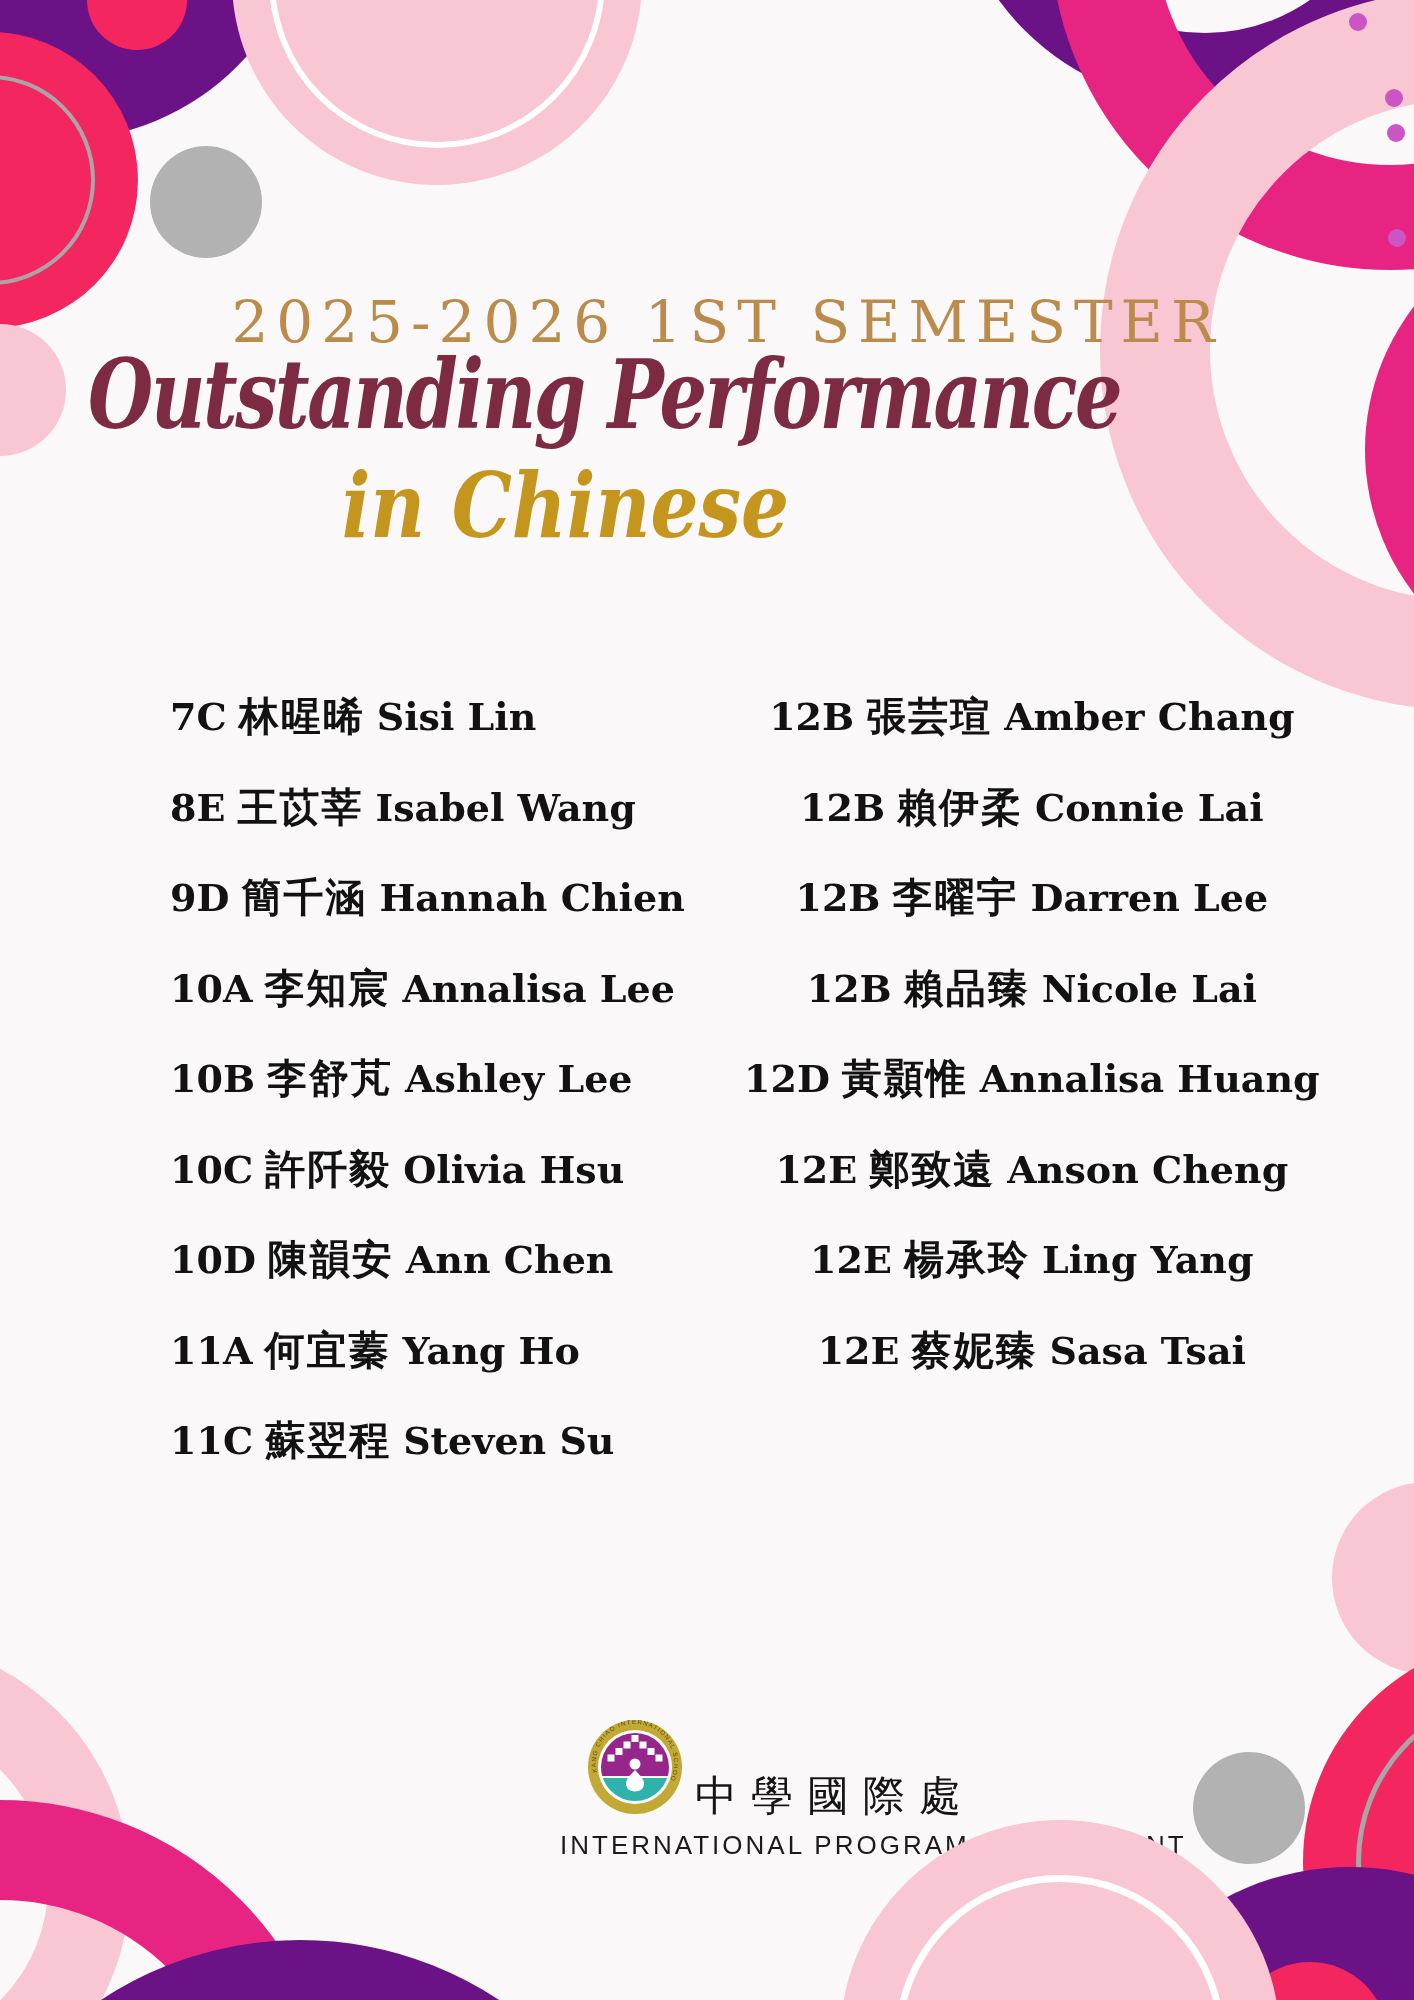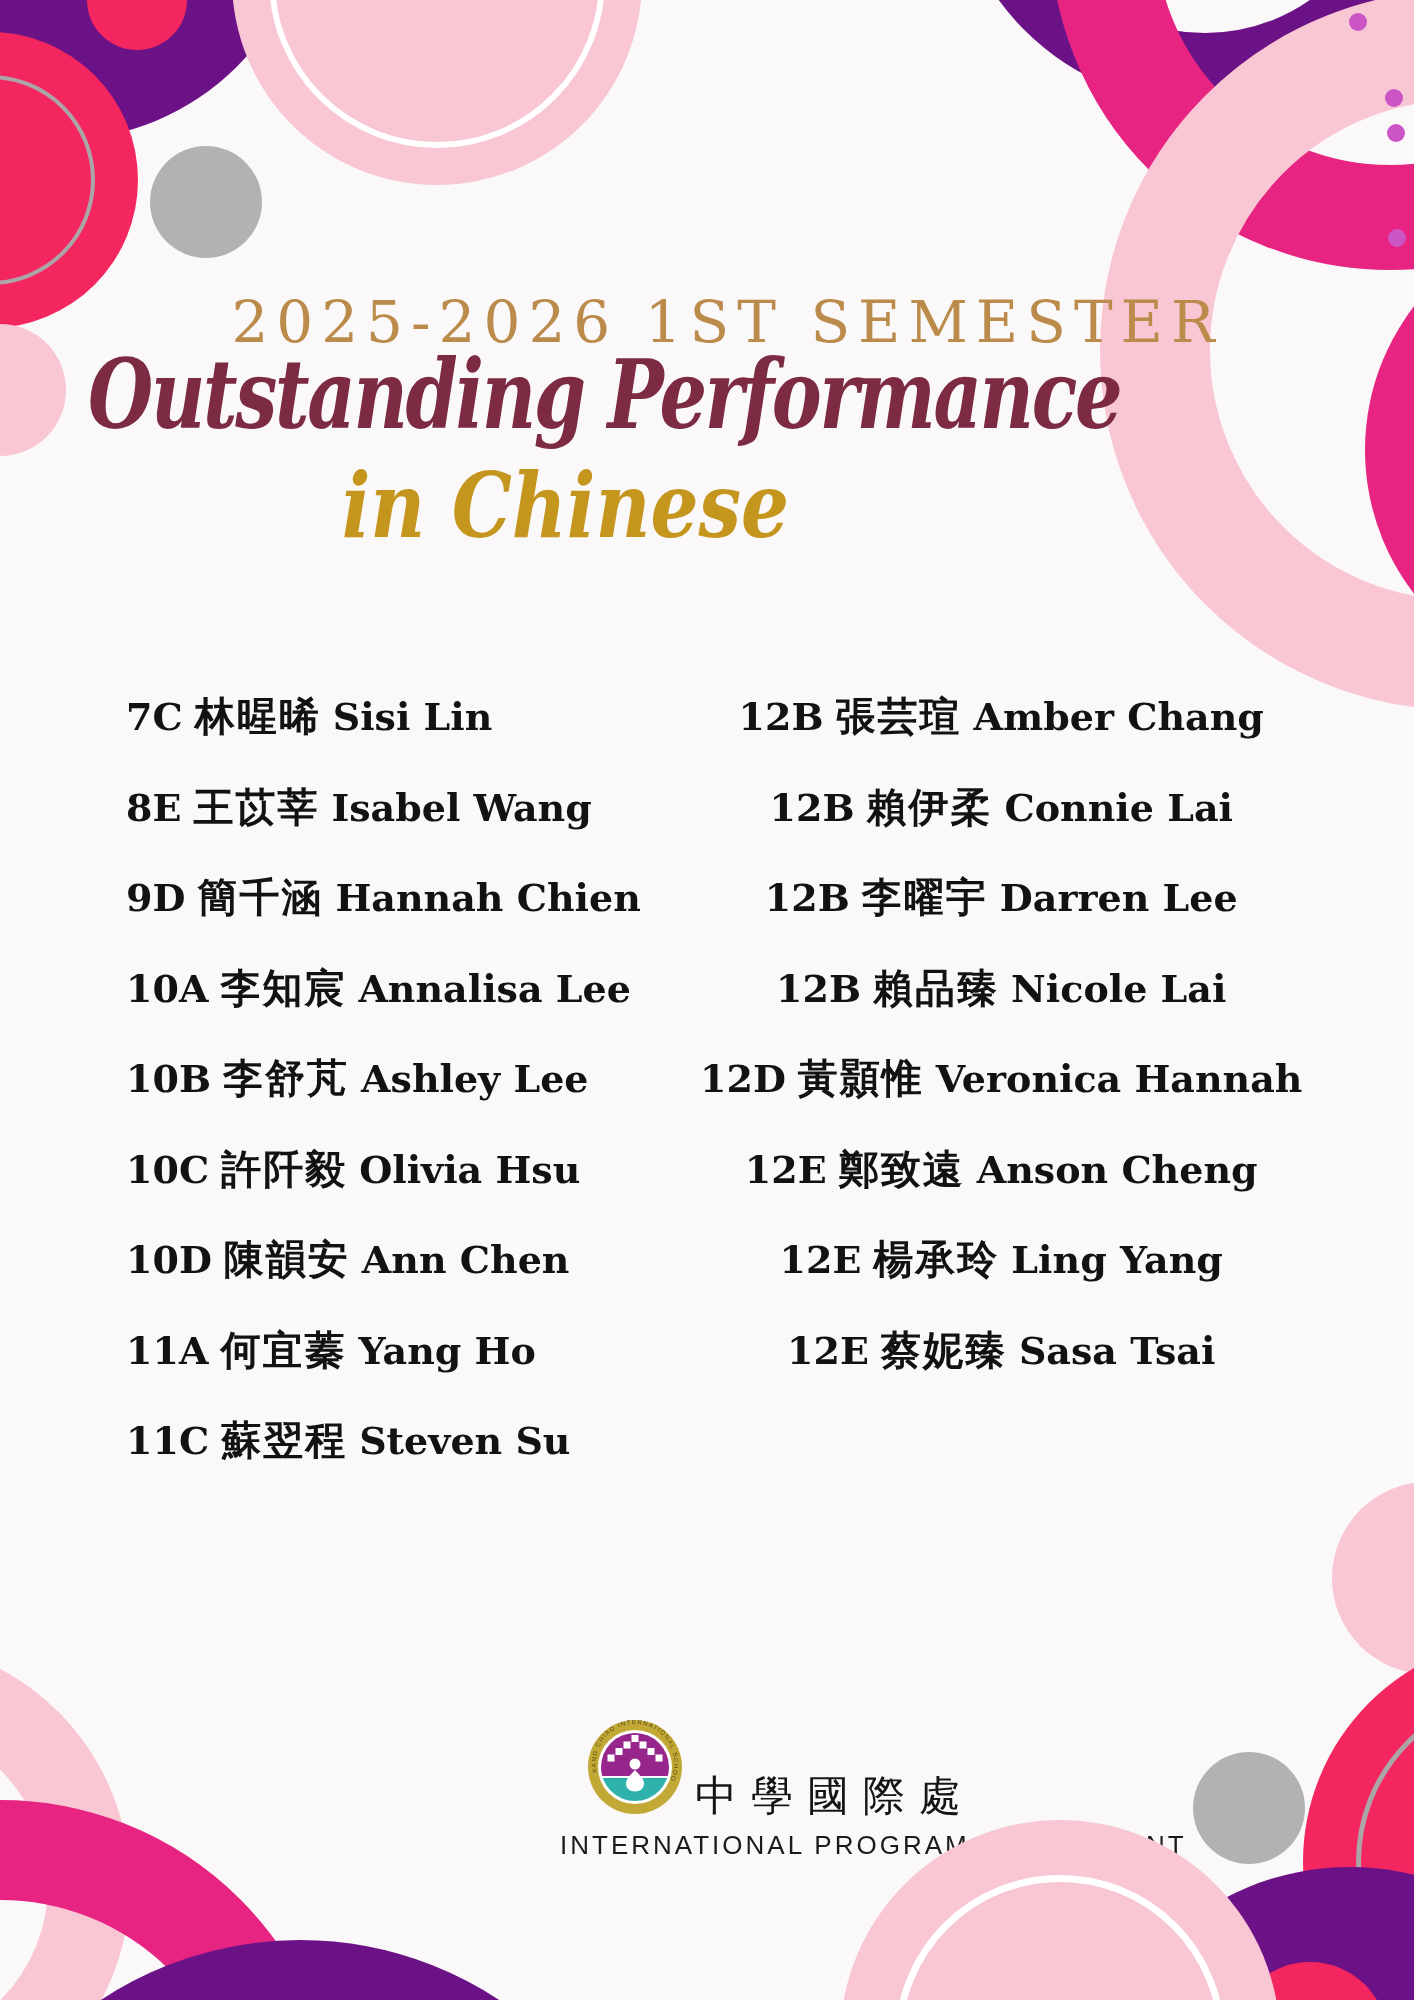--- a/index.html
+++ b/index.html
@@ -26,21 +26,21 @@
     display:inline-block; transform:scaleX(0.78); transform-origin:left top;
     font-family:"DejaVu Serif", serif; font-style:italic; font-weight:700;
     font-size:96px; letter-spacing:-3px; color:var(--maroon,#7C2B43);
   }
   .title2{left:0; top:452px; width:1130px; text-align:center; white-space:nowrap;}
   .title2 span{
     display:inline-block; transform:scaleX(0.84);
     font-family:"DejaVu Serif", serif; font-style:italic; font-weight:700;
     font-size:90px; color:var(--gold2,#C4961E);
   }
-  .col{white-space:nowrap;}
+  .col{white-space:nowrap;margin-left:44px;}
   .col .row{height:90.5px; line-height:90.5px; color:#121212;}
   .col .g{font-family:"DejaVu Serif", serif; font-weight:700; font-size:38px; margin-right:12px;}
   .col .cn{font-family:"DejaVu Sans", sans-serif; font-weight:600; font-size:40px; letter-spacing:2px; margin-right:12px;}
   .col .en{font-family:"DejaVu Serif", serif; font-weight:700; font-size:38px;}
   .col-left{left:126px; top:671px;}
   .col-right{left:700px; top:671px;text-align:center;}
 
   .logo{left:588px; top:1720px; width:94px; height:94px;}
   .dept-cn{
     left:695px; top:1768px; font-family:"DejaVu Sans", sans-serif;
@@ -109,21 +109,21 @@
       <div class="row"><span class="g">10C</span><span class="cn">許阡毅</span><span class="en">Olivia Hsu</span></div>
       <div class="row"><span class="g">10D</span><span class="cn">陳韻安</span><span class="en">Ann Chen</span></div>
       <div class="row"><span class="g">11A</span><span class="cn">何宜蓁</span><span class="en">Yang Ho</span></div>
       <div class="row"><span class="g">11C</span><span class="cn">蘇翌程</span><span class="en">Steven Su</span></div>
     </div>
   <div class="content col col-right">
       <div class="row"><span class="g">12B</span><span class="cn">張芸瑄</span><span class="en">Amber Chang</span></div>
       <div class="row"><span class="g">12B</span><span class="cn">賴伊柔</span><span class="en">Connie Lai</span></div>
       <div class="row"><span class="g">12B</span><span class="cn">李曜宇</span><span class="en">Darren Lee</span></div>
       <div class="row"><span class="g">12B</span><span class="cn">賴品臻</span><span class="en">Nicole Lai</span></div>
-      <div class="row"><span class="g">12D</span><span class="cn">黃顥惟</span><span class="en">Veronica Hannah</span></div>
+      <div class="row"><span class="g">12D</span><span class="cn">黃顥惟</span><span class="en">Annalisa Huang</span></div>
       <div class="row"><span class="g">12E</span><span class="cn">鄭致遠</span><span class="en">Anson Cheng</span></div>
       <div class="row"><span class="g">12E</span><span class="cn">楊承玲</span><span class="en">Ling Yang</span></div>
       <div class="row"><span class="g">12E</span><span class="cn">蔡妮臻</span><span class="en">Sasa Tsai</span></div>
     </div>
 
   <div class="content logo">
     <svg viewBox="0 0 94 94" width="94" height="94">
       <defs>
         <path id="ringPath" d="M 11 58 A 39 39 0 1 1 83 58" fill="none"></path>
         <clipPath id="topClip">

